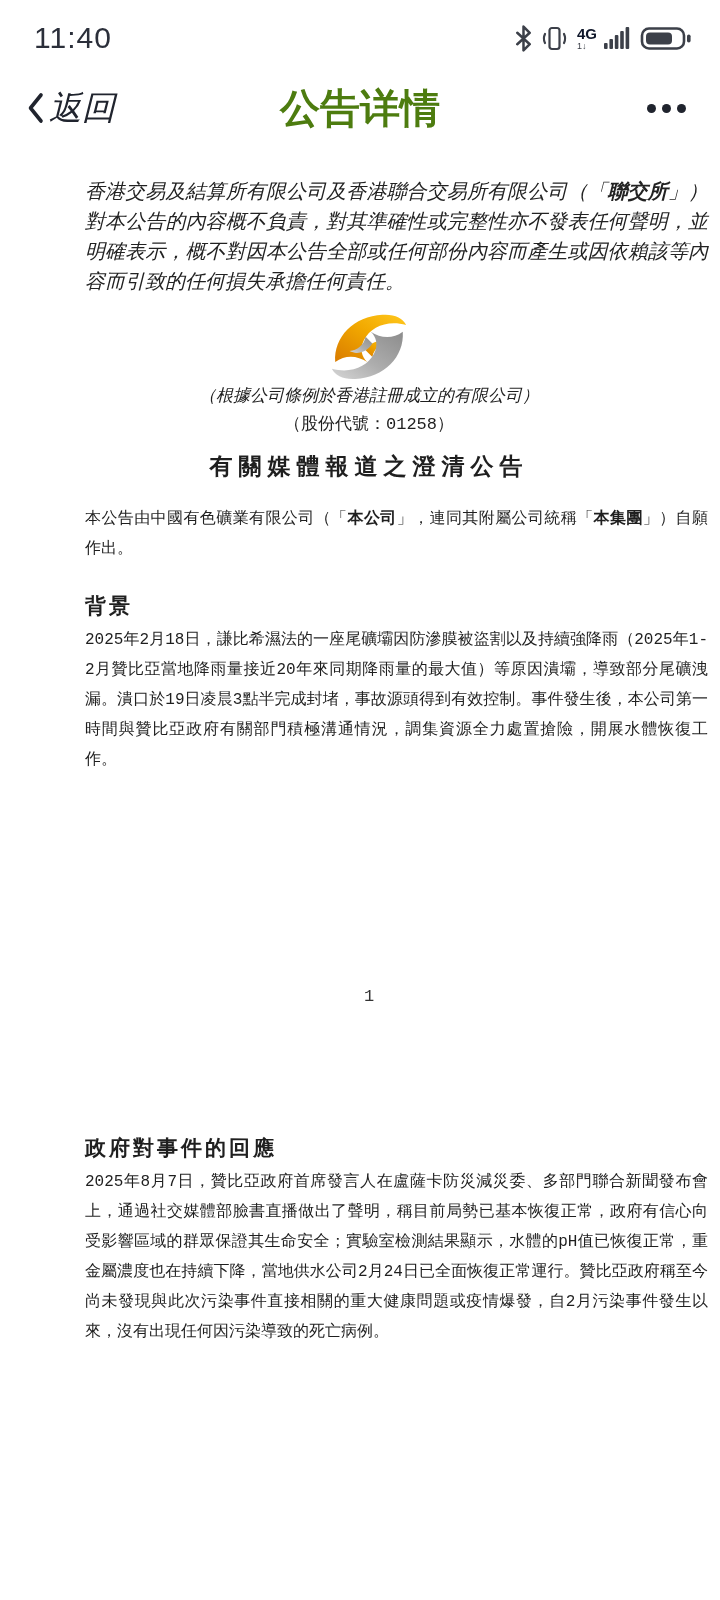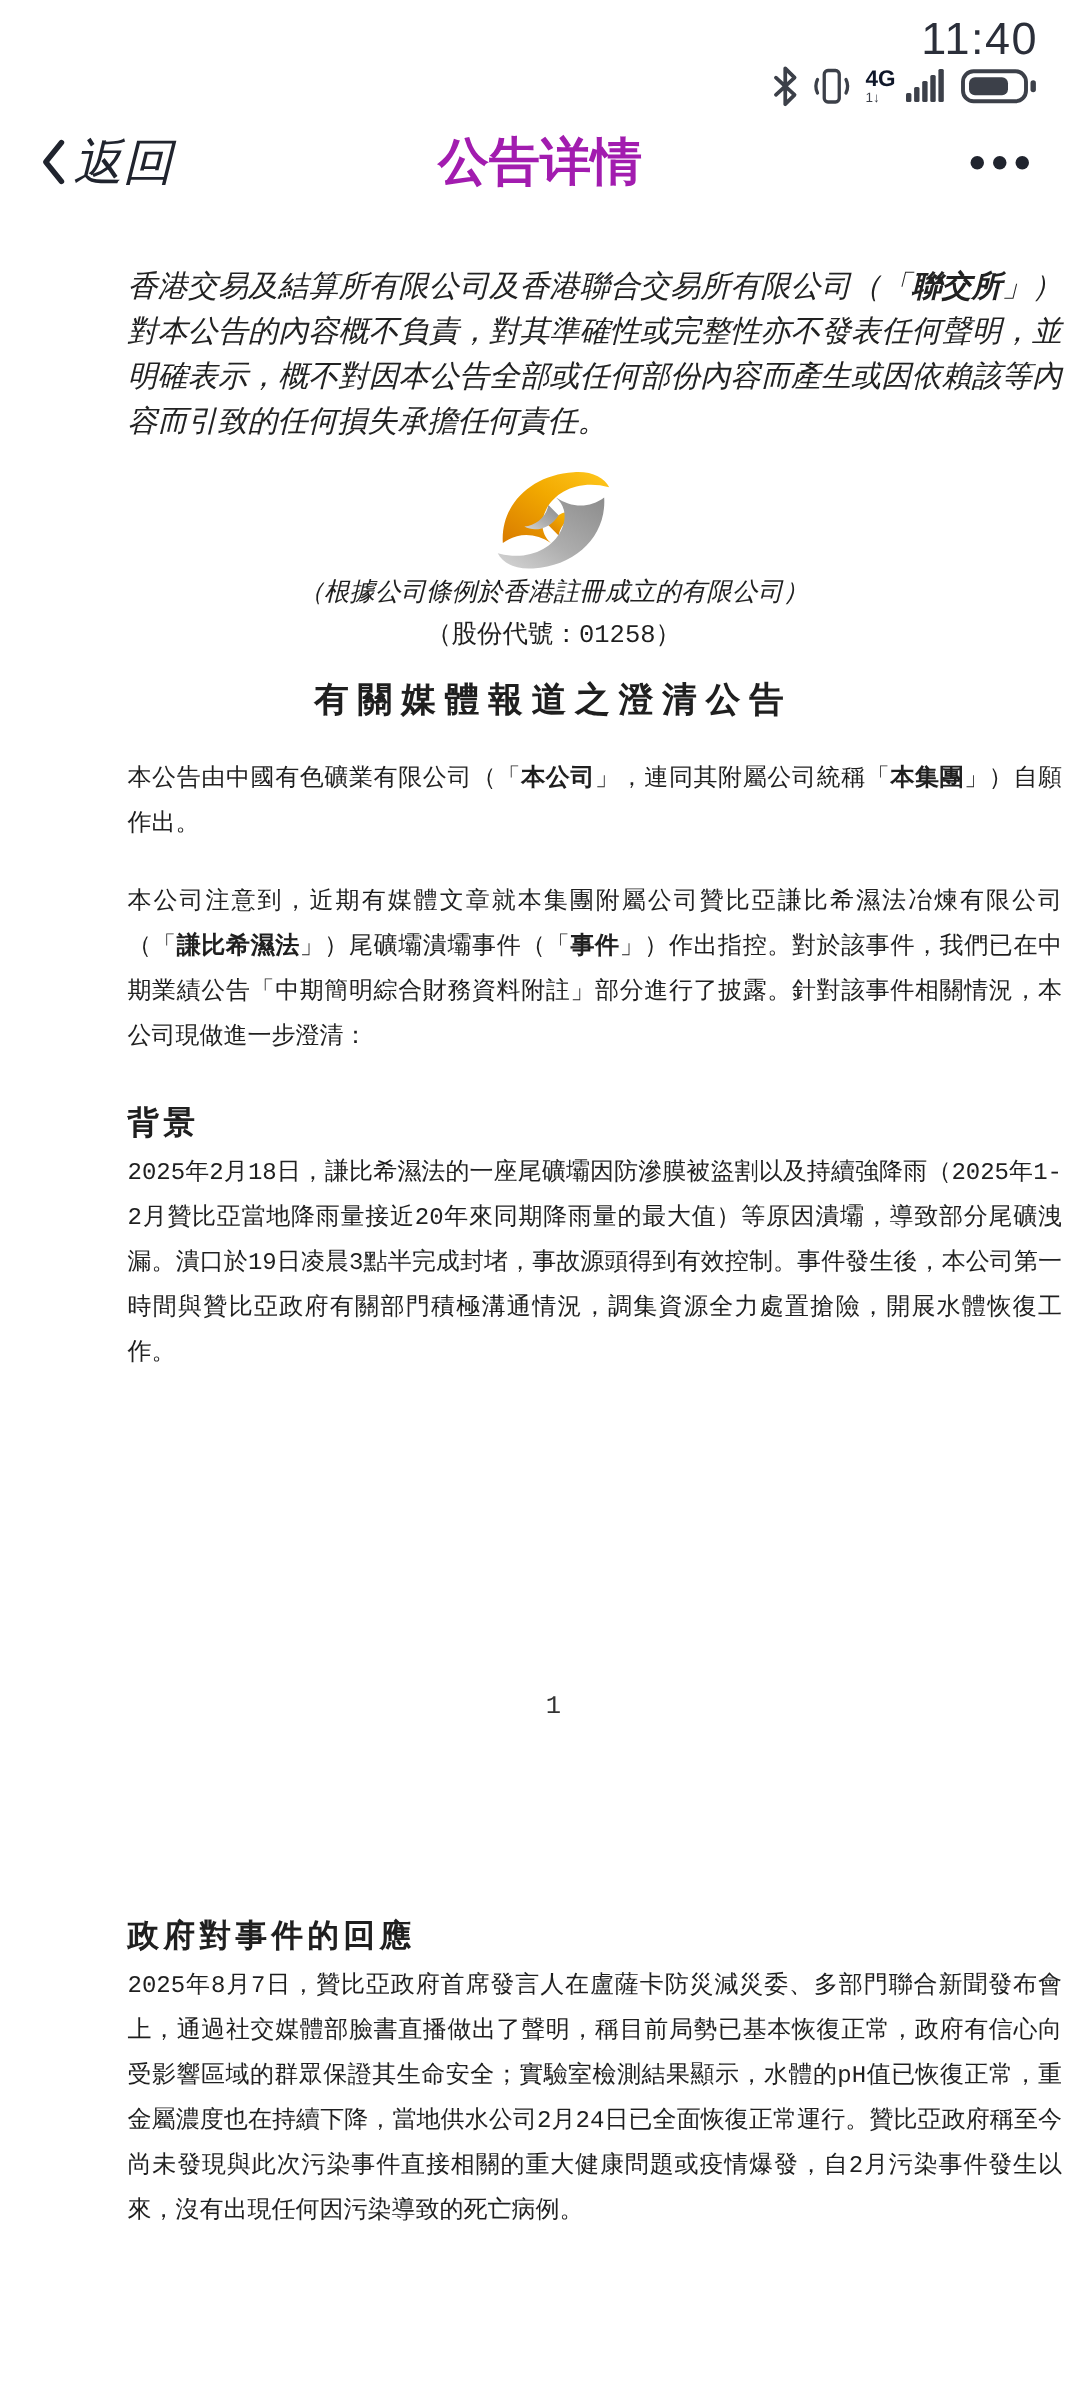--- a/index.html
+++ b/index.html
@@ -5,39 +5,38 @@
   * { margin:0; padding:0; box-sizing:border-box; }
   html,body { background:#e9e9e9; }
   .phone {
     width:720px; height:1600px; margin:0 auto; background:#ffffff;
     overflow:hidden; position:relative;
     font-family:"Liberation Sans","DejaVu Sans",sans-serif;
     color:#23262F;
   }
   
   .status-bar {
-    height:66px; display:flex; align-items:flex-end; justify-content:space-between;
+    height:66px; display:flex; align-items:center; justify-content:space-between;
     padding:10px 28px 0 34px;
-    flex-direction:column;
   }
   .status-time { font-size:30px; letter-spacing:1px; color:#2B2F3A; }
   .status-icons { display:flex; align-items:center; gap:9px; }
   .net-block { display:flex; flex-direction:column; align-items:flex-start; line-height:1; margin-right:-2px; }
   .net-type { font-size:15px; font-weight:bold; color:#0f172a; }
   .net-sub { font-size:9px; color:#3C4049; margin-top:1px; }
   
   .nav-bar {
     height:84px; display:flex; align-items:center; justify-content:space-between;
     padding:0 34px 0 26px; position:relative;
   }
   .back-btn { display:flex; align-items:center; gap:4px; cursor:pointer; }
   .back-label { font-size:33px; color:#20242E;font-style:italic; }
   .nav-title {
     position:absolute; left:0; right:0; text-align:center;
-    font-size:34px; font-weight:600; color:#a21caf; pointer-events:none;
+    font-size:40px; font-weight:600; color:#4d7c0f; pointer-events:none;
   }
   .more-btn { display:flex; align-items:center; gap:6px; cursor:pointer; padding:8px 0; }
   .more-btn i { width:9px; height:9px; border-radius:50%; background:#20242E; display:block; }
   
   .doc {
     height:1450px; overflow:hidden; background:#fff;
     padding:28px 12px 0 85px;
     font-family:Liberation Mono, monospace;
     color:#1F1F1F;
   }
@@ -145,21 +144,20 @@
           <path fill="url(#gray)" d="M90,28 C92,58 68,82 34,84 C20,85 10,80 6,72 C28,78 48,70 56,54 C61,44 59,34 52,28 C64,36 78,37 90,28 Z"></path>
           <path fill="url(#gray)" d="M54,42 C48,52 36,56 27,51 C36,50 44,44 46,34 Z"></path>
         </svg>
       </div>
       <div class="incorp">（根據公司條例於香港註冊成立的有限公司）</div>
       <div class="stock">（股份代號：01258）</div>
       <h2 class="doc-title">有關媒體報道之澄清公告</h2>
     </div>
 
     <p class="body">本公告由中國有色礦業有限公司（「<b>本公司</b>」，連同其附屬公司統稱「<b>本集團</b>」）自願作出。</p>
-    <p class="body">本公司注意到，近期有媒體文章就本集團附屬公司贊比亞謙比希濕法冶煉有限公司（「<b>謙比希濕法</b>」）尾礦壩潰壩事件（「<b>事件</b>」）作出指控。對於該事件，我們已在中期業績公告「中期簡明綜合財務資料附註」部分進行了披露。針對該事件相關情況，本公司現做進一步澄清：</p>
 
     <h3 class="sec">背景</h3>
     <p class="body">2025年2月18日，謙比希濕法的一座尾礦壩因防滲膜被盜割以及持續強降雨（2025年1-2月贊比亞當地降雨量接近20年來同期降雨量的最大值）等原因潰壩，導致部分尾礦洩漏。潰口於19日凌晨3點半完成封堵，事故源頭得到有效控制。事件發生後，本公司第一時間與贊比亞政府有關部門積極溝通情況，調集資源全力處置搶險，開展水體恢復工作。</p>
 
     <div class="spacer-a"></div>
     <div class="page-number">1</div>
     <div class="spacer-b"></div>
 
     <h3 class="sec">政府對事件的回應</h3>
     <p class="body">2025年8月7日，贊比亞政府首席發言人在盧薩卡防災減災委、多部門聯合新聞發布會上，通過社交媒體部臉書直播做出了聲明，稱目前局勢已基本恢復正常，政府有信心向受影響區域的群眾保證其生命安全；實驗室檢測結果顯示，水體的pH值已恢復正常，重金屬濃度也在持續下降，當地供水公司2月24日已全面恢復正常運行。贊比亞政府稱至今尚未發現與此次污染事件直接相關的重大健康問題或疫情爆發，自2月污染事件發生以來，沒有出現任何因污染導致的死亡病例。</p>

